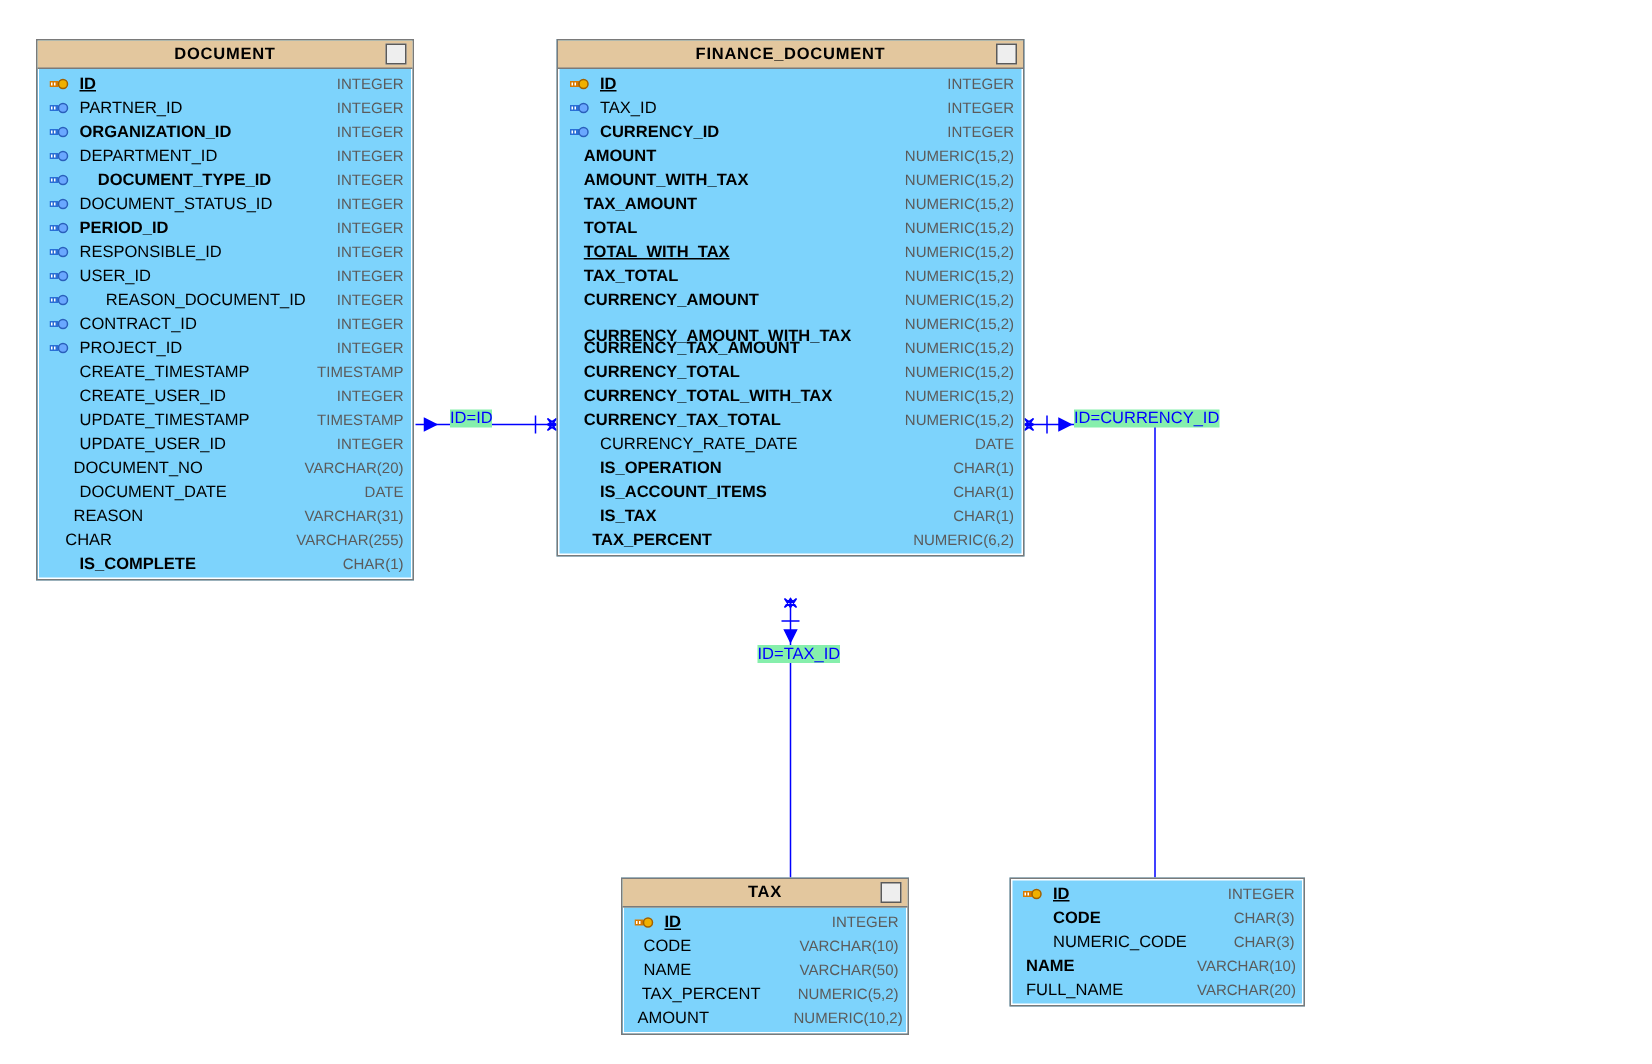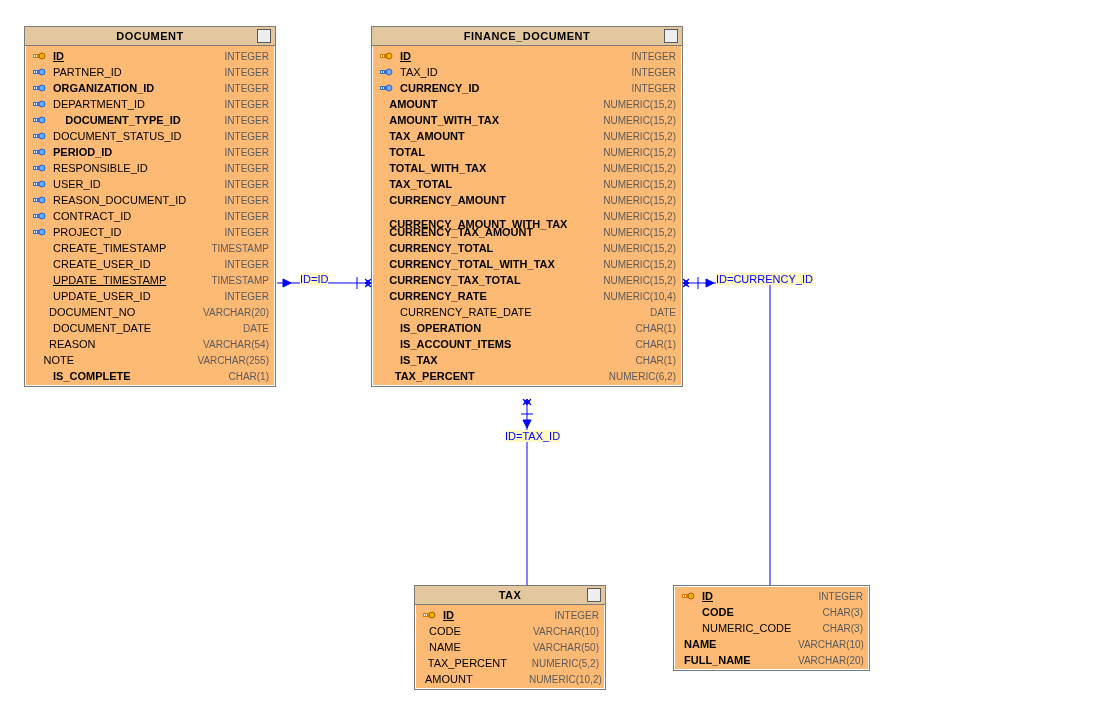--- a/index.html
+++ b/index.html
@@ -1,27 +1,27 @@
 <!DOCTYPE html>
 <html><head>
 <meta charset="utf-8">
 <style>
   body{margin:0;font-family:Arial,Helvetica,sans-serif;font-size:11px;background:#fff;color:#000;width:1101px;height:709px;position:relative}
-  .table{position:absolute;background:#fdba74;border:1px solid #7a7a7a;box-shadow:0 0 0 1px #fff inset}
+  .table{position:absolute;background:#7dd3fc;border:1px solid #7a7a7a;box-shadow:0 0 0 1px #fff inset}
   .thead{background:#e3c79e;border-bottom:1px solid #7a7a7a;height:18px;display:flex;align-items:center;justify-content:center;position:relative;font-weight:bold;letter-spacing:0.5px}
   .thead .sq{position:absolute;right:4px;top:2px;width:12px;height:12px;border:1px solid #5a5a5a;background:#eee}
   .rows{padding:2px 0}
   .row{display:flex;align-items:center;height:16px;padding:0 6px;gap:4px}
   .ic{width:18px;display:flex;align-items:center;justify-content:center}
   .ic svg{width:14px;height:12px}
   .colname{flex:0 0 auto;padding-right:10px}
   .coltype{margin-left:auto;color:#5b5b5b;font-size:10px}
   .bold{font-weight:bold}
   .ul{text-decoration:underline}
-  .rel-label{position:absolute;color:#0000ff;font-size:11px;background:#fef9c3}
+  .rel-label{position:absolute;color:#0000ff;font-size:11px;background:#86efac}
   svg.rel{position:absolute;top:0;left:0;pointer-events:none}
 </style>
 </head>
 <body>
 
 <svg class="rel" width="1101" height="709">
   <g stroke="#0000ff" stroke-width="1" fill="#0000ff">
 
     <line x1="277" y1="283" x2="371" y2="283"></line>
     <polygon points="283,279 291,283 283,287"></polygon>
@@ -161,21 +161,21 @@
       </div>
       <div class="row">
         <span class="ic">
           <svg viewBox="0 0 14 12">
             <rect x="0" y="4" width="6" height="4" fill="#2a6fd6"></rect>
             <circle cx="9" cy="6" r="3" fill="#6aa8ff" stroke="#2a5fbb"></circle>
             <rect x="1" y="5" width="1" height="2" fill="#fff"></rect>
             <rect x="3" y="5" width="1" height="2" fill="#fff"></rect>
           </svg>
         </span>
-        <span class="colname" style="width: 140px;">REASON_DOCUMENT_ID</span>
+        <span class="colname" style="width: 140px; margin-left: 18px;">REASON_DOCUMENT_ID</span>
         <span class="coltype">INTEGER</span>
       </div>
       <div class="row">
         <span class="ic">
           <svg viewBox="0 0 14 12">
             <rect x="0" y="4" width="6" height="4" fill="#2a6fd6"></rect>
             <circle cx="9" cy="6" r="3" fill="#6aa8ff" stroke="#2a5fbb"></circle>
             <rect x="1" y="5" width="1" height="2" fill="#fff"></rect>
             <rect x="3" y="5" width="1" height="2" fill="#fff"></rect>
           </svg>
@@ -200,46 +200,46 @@
         <span class="colname" style="width: 140px;">CREATE_TIMESTAMP</span>
         <span class="coltype">TIMESTAMP</span>
       </div>
       <div class="row">
         <span class="ic"></span>
         <span class="colname" style="width: 140px;">CREATE_USER_ID</span>
         <span class="coltype">INTEGER</span>
       </div>
       <div class="row">
         <span class="ic"></span>
-        <span class="colname" style="width: 140px; text-decoration: underline;">UPDATE_TIMESTAMP</span>
+        <span class="colname" style="width: 140px;">UPDATE_TIMESTAMP</span>
         <span class="coltype">TIMESTAMP</span>
       </div>
       <div class="row">
         <span class="ic"></span>
         <span class="colname" style="width: 140px;">UPDATE_USER_ID</span>
         <span class="coltype">INTEGER</span>
       </div>
       <div class="row">
         <span class="ic"></span>
         <span class="colname" style="width: 140px;">DOCUMENT_NO</span>
         <span class="coltype">VARCHAR(20)</span>
       </div>
       <div class="row">
         <span class="ic"></span>
         <span class="colname" style="width: 140px;">DOCUMENT_DATE</span>
         <span class="coltype">DATE</span>
       </div>
       <div class="row">
         <span class="ic"></span>
         <span class="colname" style="width: 140px;">REASON</span>
-        <span class="coltype">VARCHAR(54)</span>
-      </div>
-      <div class="row">
-        <span class="ic"></span>
-        <span class="colname" style="width: 140px;">NOTE</span>
+        <span class="coltype">VARCHAR(31)</span>
+      </div>
+      <div class="row">
+        <span class="ic"></span>
+        <span class="colname" style="width: 140px;">CHAR</span>
         <span class="coltype">VARCHAR(255)</span>
       </div>
       <div class="row">
         <span class="ic"></span>
         <span class="colname bold" style="width: 140px;">IS_COMPLETE</span>
         <span class="coltype">CHAR(1)</span>
       </div>
     </div>
 </div>
 
@@ -300,21 +300,21 @@
         <span class="colname bold" style="width: 200px;">TAX_AMOUNT</span>
         <span class="coltype">NUMERIC(15,2)</span>
       </div>
       <div class="row">
         <span class="ic"></span>
         <span class="colname bold" style="width: 200px;">TOTAL</span>
         <span class="coltype">NUMERIC(15,2)</span>
       </div>
       <div class="row">
         <span class="ic"></span>
-        <span class="colname bold" style="width: 200px;">TOTAL_WITH_TAX</span>
+        <span class="colname bold" style="width: 200px; text-decoration: underline;">TOTAL_WITH_TAX</span>
         <span class="coltype">NUMERIC(15,2)</span>
       </div>
       <div class="row">
         <span class="ic"></span>
         <span class="colname bold" style="width: 200px;">TAX_TOTAL</span>
         <span class="coltype">NUMERIC(15,2)</span>
       </div>
       <div class="row">
         <span class="ic"></span>
         <span class="colname bold" style="width: 200px;">CURRENCY_AMOUNT</span>
@@ -337,25 +337,20 @@
       </div>
       <div class="row">
         <span class="ic"></span>
         <span class="colname bold" style="width: 200px;">CURRENCY_TOTAL_WITH_TAX</span>
         <span class="coltype">NUMERIC(15,2)</span>
       </div>
       <div class="row">
         <span class="ic"></span>
         <span class="colname bold" style="width: 200px;">CURRENCY_TAX_TOTAL</span>
         <span class="coltype">NUMERIC(15,2)</span>
-      </div>
-      <div class="row">
-        <span class="ic"></span>
-        <span class="colname bold" style="width: 200px;">CURRENCY_RATE</span>
-        <span class="coltype">NUMERIC(10,4)</span>
       </div>
       <div class="row">
         <span class="ic"></span>
         <span class="colname" style="width: 200px;">CURRENCY_RATE_DATE</span>
         <span class="coltype">DATE</span>
       </div>
       <div class="row">
         <span class="ic"></span>
         <span class="colname bold" style="width: 200px;">IS_OPERATION</span>
         <span class="coltype">CHAR(1)</span>
@@ -443,17 +438,17 @@
         <span class="colname" style="width: 100px;">NUMERIC_CODE</span>
         <span class="coltype">CHAR(3)</span>
       </div>
       <div class="row">
         <span class="ic"></span>
         <span class="colname bold" style="width: 100px;">NAME</span>
         <span class="coltype">VARCHAR(10)</span>
       </div>
       <div class="row">
         <span class="ic"></span>
-        <span class="colname" style="width: 100px; font-weight: bold;">FULL_NAME</span>
+        <span class="colname" style="width: 100px;">FULL_NAME</span>
         <span class="coltype">VARCHAR(20)</span>
       </div>
     </div>
 </div>
 
 </body></html>

